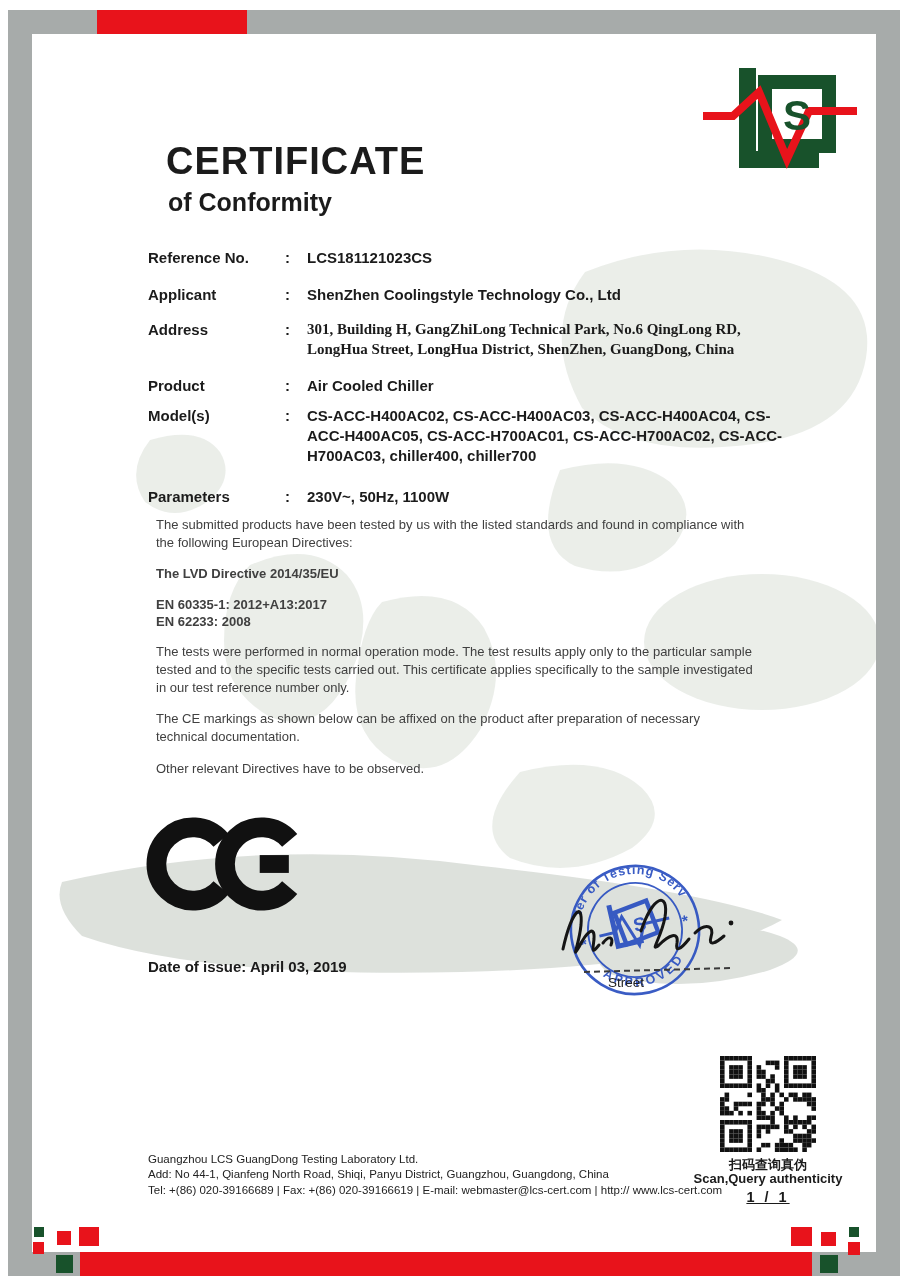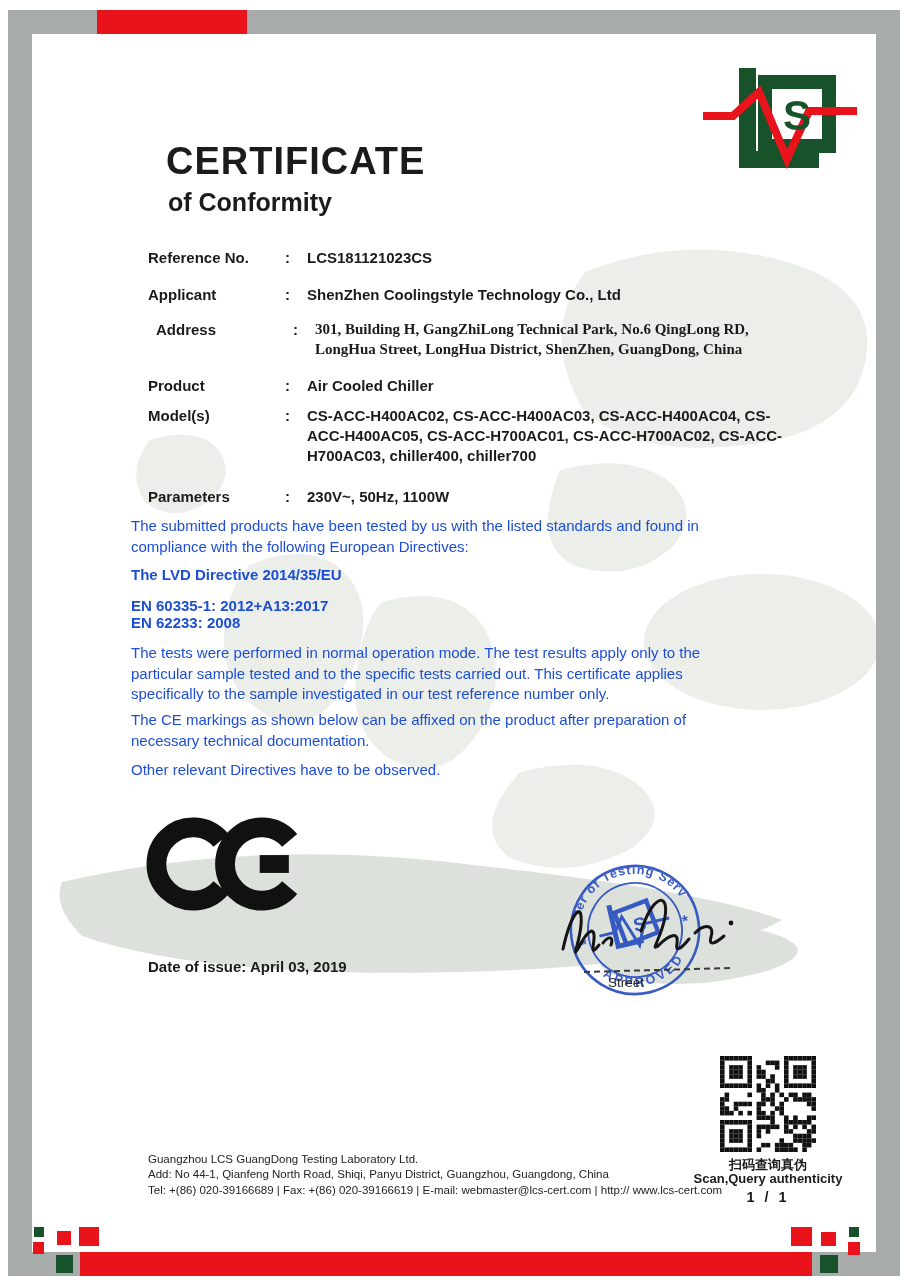--- a/index.html
+++ b/index.html
@@ -19,29 +19,29 @@
   .green{background:#18522b;}
   
   #title{left:166px;top:140px;font-size:38px;font-weight:bold;letter-spacing:1px;}
   #subtitle{left:168px;top:188px;font-size:25px;font-weight:bold;}
   
   .row{position:absolute;left:148px;display:flex;font-size:15px;font-weight:bold;line-height:1.32;}
   .row .lbl{width:137px;flex:none;}
   .row .colon{width:22px;flex:none;}
   .row .val{flex:none;}
   
-  .para{position:absolute;left:131px;font-size:15px;line-height:1.38;color:#1d4ed8;}
+  .para{position:absolute;left:156px;font-size:13px;line-height:1.38;color:#404040;}
   .bold{font-weight:bold;}
   
   #manager{left:608px;top:975px;font-size:13.5px;color:#222;}
   #dashline{left:584px;top:969px;width:146px;border-top:2px dashed #3a3a3a;transform:rotate(-1.5deg);}
   
   #qr-caption-zh{left:693px;top:1156px;width:150px;text-align:center;font-size:13px;font-weight:bold;}
   #qr-caption-en{left:683px;top:1171px;width:170px;text-align:center;font-size:13px;font-weight:bold;}
-  #page-num{left:693px;top:1189px;width:150px;text-align:center;font-size:14.5px;font-weight:bold;letter-spacing:3px;}
+  #page-num{left:693px;top:1189px;width:150px;text-align:center;font-size:14.5px;font-weight:bold;letter-spacing:3px;text-decoration:underline;}
   
   #footer{left:148px;top:1152px;font-size:11.5px;line-height:1.33;color:#222;}
 </style>
 </head>
 <body>
 
 <div id="page">
 
   <svg class="abs" style="left:0;top:0;opacity:.62" width="904" height="1280" viewBox="0 0 904 1280">
     <g fill="#dfe4dd">
@@ -89,21 +89,21 @@
   <div class="row" style="top:248px;">
     <span class="lbl">Reference No.</span>
     <span class="colon">:</span>
     <span class="val">LCS181121023CS</span>
   </div>
   <div class="row" style="top:285px;">
     <span class="lbl">Applicant</span>
     <span class="colon">:</span>
     <span class="val">ShenZhen Coolingstyle Technology Co., Ltd</span>
   </div>
-  <div class="row" style="top:320px;margin-left:8px;">
+  <div class="row" style="top:320px;">
     <span class="lbl">Address</span>
     <span class="colon">:</span>
     <span class="val" style="width:492px;font-family:Liberation Serif, serif;">301, Building H, GangZhiLong Technical Park, No.6 QingLong RD, LongHua Street, LongHua District, ShenZhen, GuangDong, China</span>
   </div>
   <div class="row" style="top:376px;">
     <span class="lbl">Product</span>
     <span class="colon">:</span>
     <span class="val">Air Cooled Chiller</span>
   </div>
   <div class="row" style="top:406px;">

